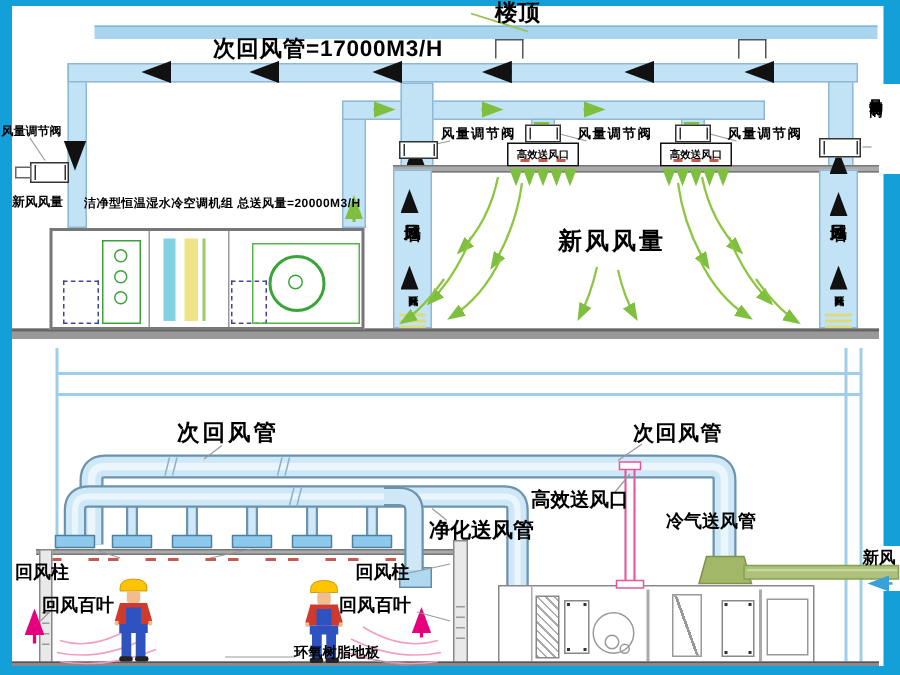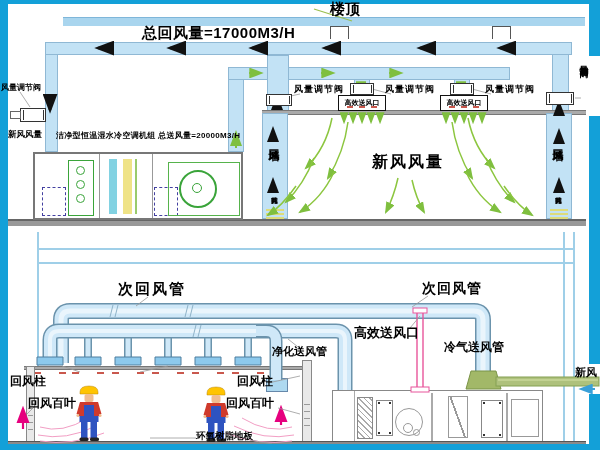--- a/index.html
+++ b/index.html
@@ -304,38 +304,38 @@
       <path d="M5,17 L23,17 L24,31 L4,31 Z" fill="#cf3a2c"></path>
       <rect x="9" y="20" width="10" height="11" fill="#2e53c0"></rect>
       <rect x="4.5" y="31" width="19" height="6" fill="#2e53c0"></rect>
       <rect x="6" y="36" width="6.5" height="17" fill="#2e53c0"></rect>
         <rect x="15.5" y="36" width="6.5" height="17" fill="#2e53c0"></rect>
       <rect x="4.5" y="52.5" width="9" height="3.5" rx="1.5" fill="#222"></rect>
         <rect x="15" y="52.5" width="9" height="3.5" rx="1.5" fill="#222"></rect>
     </g>
   </svg>
 
-  <div class="lbl" style="left:142px;top:25px;font-size:15px;letter-spacing:0.5px;">总回风量=17000M3/H</div>
+  <div class="lbl" style="left:142px;top:25px;font-size:15px;letter-spacing:0.5px;">次回风管=17000M3/H</div>
   <div class="lbl" style="left:1px;top:84px;font-size:8px;z-index:5;">风量调节阀</div>
   <div class="lbl" style="left:294px;top:85px;font-size:9px;letter-spacing:1px;">风量调节阀</div>
   <div class="lbl" style="left:385px;top:85px;font-size:9px;letter-spacing:1px;">风量调节阀</div>
   <div class="lbl" style="left:485px;top: 85px;font-size:9px;letter-spacing:1px;">风量调节阀</div>
   <div class="lbl" style="left:8px;top:130px;font-size:8.5px;">新风风量</div>
   <div class="lbl" style="left:56px;top:132px;font-size:8px;letter-spacing:0.3px;">洁净型恒温湿水冷空调机组  总送风量=20000M3/H</div>
   <div class="lbl" style="left:372px;top:154px;font-size:16px;letter-spacing:2px;">新风风量</div>
   <div class="lbl vlbl" style="left:268px;top:141px;font-size:11px;">回风墙</div>
   <div class="lbl vlbl" style="left:552px;top:141px;font-size:11px;">回风墙</div>
   <div class="lbl vlbl" style="left:271px;top:192px;font-size:6.5px;">回风百叶</div>
   <div class="lbl vlbl" style="left:555px;top:192px;font-size:6.5px;">回风百叶</div>
 
   <div class="lbl" style="left:118px;top:281px;font-size:15px;letter-spacing:2px;">次回风管</div>
   <div class="lbl" style="left:422px;top:281px;font-size:14px;letter-spacing:1px;">次回风管</div>
   <div class="lbl" style="left:354px;top:326px;font-size:13px;">高效送风口</div>
   <div class="lbl" style="left:444px;top:341px;font-size:12px;">冷气送风管</div>
-  <div class="lbl" style="left:272px;top:346px;font-size:11px;">净化送风管</div>
+  <div class="lbl" style="left:286px;top:346px;font-size:14px;">净化送风管</div>
   <div class="lbl" style="left:10px;top:375px;font-size:12px;">回风柱</div>
   <div class="lbl" style="left:237px;top:375px;font-size:12px;">回风柱</div>
   <div class="lbl" style="left:28px;top:397px;font-size:12px;">回风百叶</div>
   <div class="lbl" style="left:226px;top:397px;font-size:12px;">回风百叶</div>
   <div class="lbl" style="left:196px;top:431px;font-size:9.5px;">环氧树脂地板</div>
 
   <div class="frame" style="left:0;top:0;width:600px;height:4px;"></div>
   <div class="frame" style="left:0;top:4px;width:8px;height:440px;"></div>
   <div class="frame" style="left:0;top:444px;width:600px;height:6px;"></div>
   <div class="frame" style="left:589px;top:4px;width:11px;height:52px;"></div>

